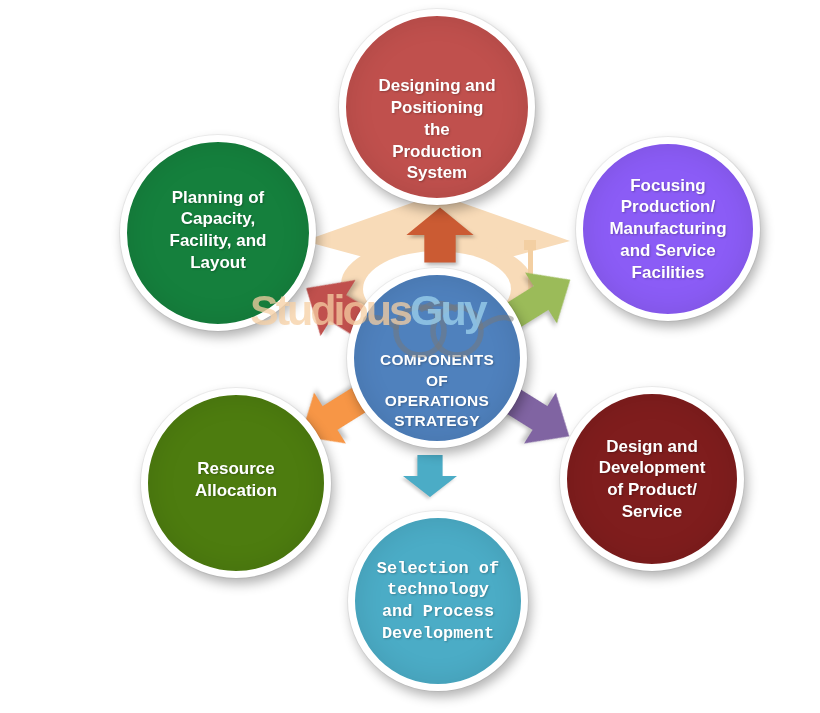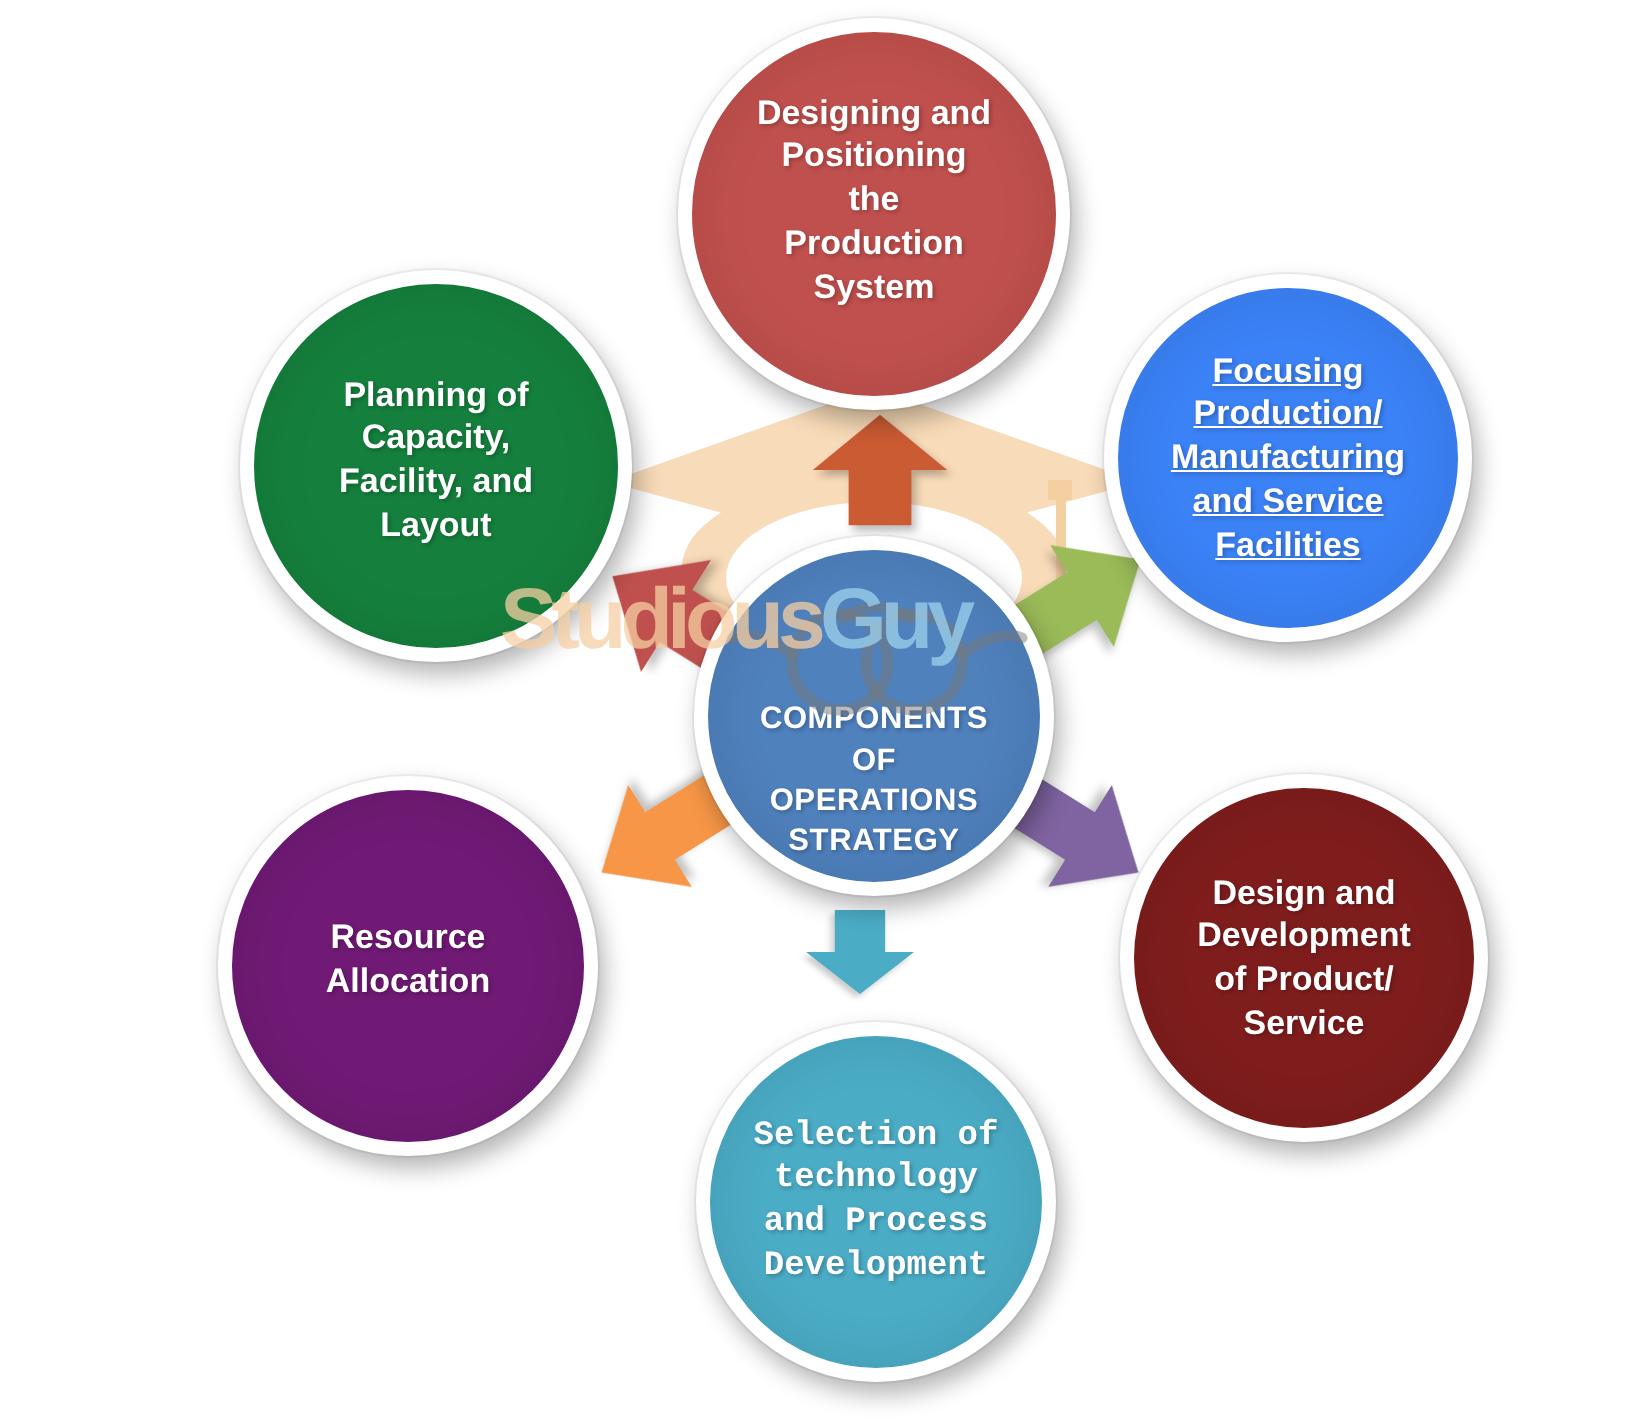--- a/index.html
+++ b/index.html
@@ -26,26 +26,26 @@
     box-shadow:0 0 0 1px rgba(0,0,0,0.05), 3px 6px 12px rgba(0,0,0,0.30),
                inset 0 0 28px rgba(0,0,0,0.10);
     z-index:3;
   }
   .circle .label{
     white-space:pre-line;
     font-size:17px;
     line-height:1.28;
     text-shadow:1px 1px 2px rgba(0,0,0,0.25);
   }
-  #node-top        {left:339px; top:9px;   width:196px; height:196px; background:#C0504D; padding-bottom:14px;}
+  #node-top        {left:339px; top:9px;   width:196px; height:196px; background:#C0504D; padding-bottom:14px;align-items:flex-end;}
   #node-upper-left {left:120px; top:135px; width:196px; height:196px; background:#15803d; padding-bottom:6px;}
-  #node-upper-right{left:552px; top:137px; width:184px; height:184px; background:#3b82f6;text-decoration:underline;}
+  #node-upper-right{left:576px; top:137px; width:184px; height:184px; background:#8b5cf6;}
   #node-center     {left:347px; top:268px; width:180px; height:180px; background:#4F81BD; padding-bottom:10px; z-index:3;align-items:flex-end;}
   #node-center .label{font-size:15.5px; line-height:1.3; letter-spacing:0.3px;}
-  #node-lower-left {left:109px; top:388px; width:190px; height:190px; background:#701a75; padding-bottom:6px;}
+  #node-lower-left {left:141px; top:388px; width:190px; height:190px; background:#4d7c0f; padding-bottom:6px;}
   #node-lower-right{left:560px; top:387px; width:184px; height:184px; background:#7f1d1d;}
   #node-bottom     {left:348px; top:511px; width:180px; height:180px; background:#4BACC6;font-family:Liberation Mono, monospace;}
   
   #cap-layer{z-index:1;}
   #arrow-layer{z-index:2;}
   #glasses-layer{z-index:4;pointer-events:none;}
   
   #watermark{
     position:absolute;
     left:250px; top:278px;

